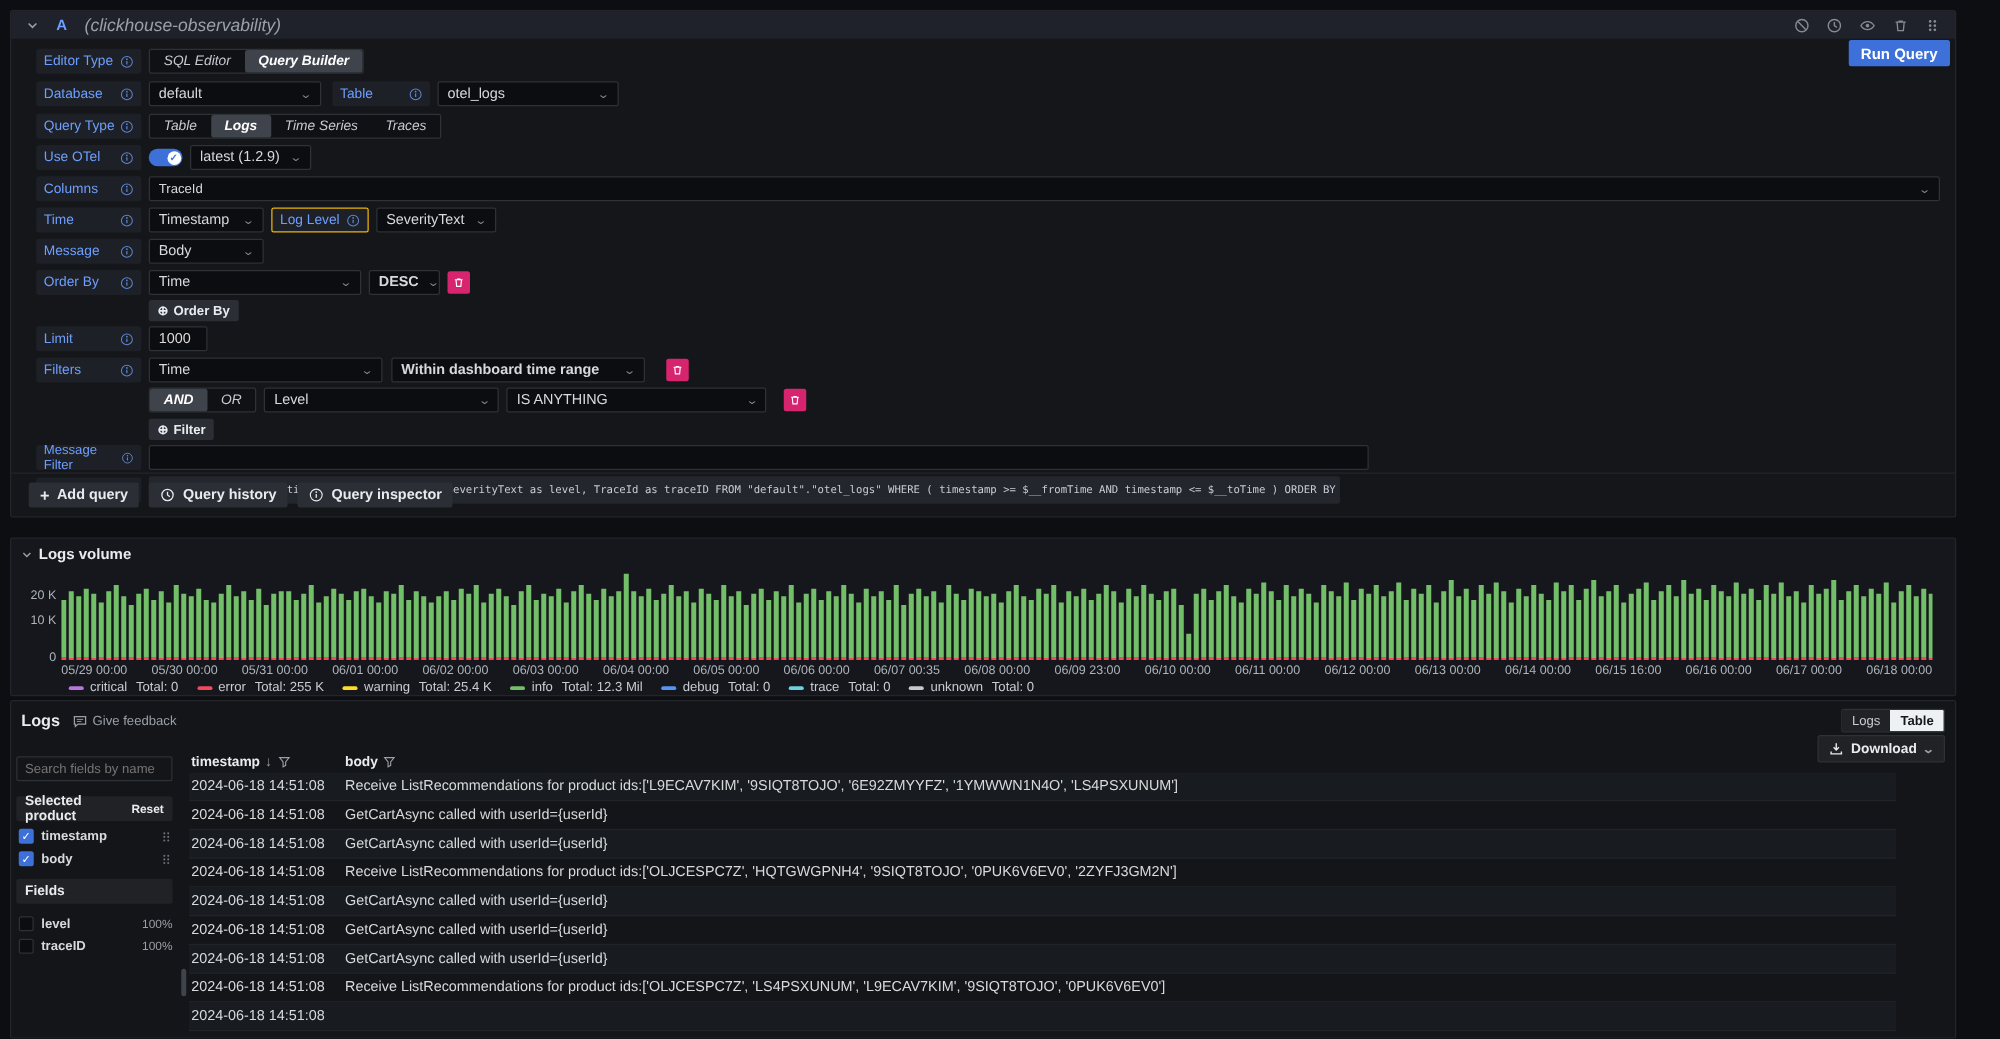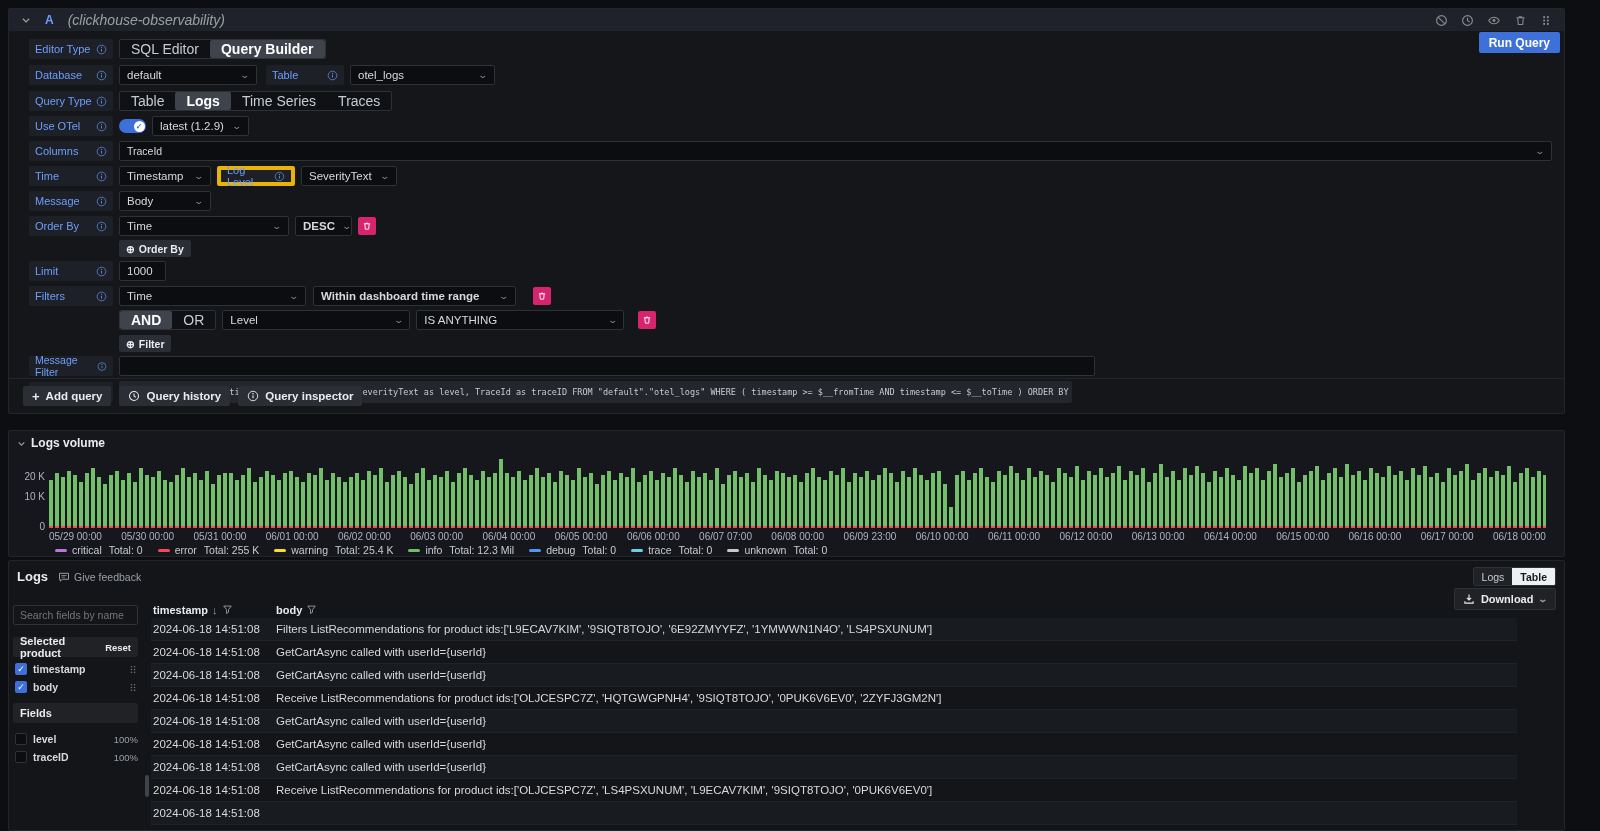--- a/index.html
+++ b/index.html
@@ -9,23 +9,23 @@
   #qed{top:8px;height:406px;background:#141619;}
   .qhead{height:22px;background:#1f222a;display:flex;align-items:center;padding:0 12px;gap:14px;}
   .refid{color:#6e9fff;font-weight:bold;font-size:12px;}
   .dsname{color:#9aa0a7;font-style:italic;font-size:14px;}
   .hicons{margin-left:auto;display:flex;gap:13px;align-items:center;color:#868b93;}
   .ico{display:inline-block;vertical-align:middle;}
   .qbody{position:relative;padding:8px 0 0 20px;}
   .qrow{display:flex;align-items:center;gap:6px;margin-bottom:4px;}
   .lbl{display:flex;align-items:center;justify-content:space-between;width:84px;height:20px;padding:0 6px;background:#1d2026;border-radius:2px;color:#6e9fff;font-size:11px;box-sizing:border-box;flex:none;}
   .lbl .ico{color:#6e9fff;opacity:.8;}
-  .lbl.hl{border:4px solid #eab308;}
+  .lbl.hl{border:1px solid #eab308;}
   .seg{display:flex;border:1px solid #2c3235;border-radius:2px;background:#0f1115;height:20px;box-sizing:border-box;}
-  .seg .opt{display:flex;align-items:center;padding:0 11px;font-size:14px;color:#c7cbd2;cursor:pointer;white-space:nowrap;}
+  .seg .opt{display:flex;align-items:center;padding:0 11px;font-size:11px;color:#c7cbd2;cursor:pointer;white-space:nowrap;font-style:italic;}
   .seg .opt.on{background:#3f434c;color:#fff;font-weight:bold;border-radius:2px;}
   .sel{display:flex;align-items:center;justify-content:space-between;height:20px;background:#0c0d10;border:1px solid #2c3235;border-radius:2px;padding:0 7px;font-size:11.5px;color:#d8d9da;box-sizing:border-box;}
   .sel .chev{color:#868b93;margin-left:8px;}
   .inp{height:20px;background:#0c0d10;border:1px solid #2c3235;border-radius:2px;padding:0 7px;font-size:11.5px;color:#d8d9da;box-sizing:border-box;display:flex;align-items:center;}
   .toggle{width:27px;height:14px;border-radius:8px;background:#3d71d9;position:relative;flex:none;}
   .toggle .knob{position:absolute;right:1.5px;top:1.5px;width:11px;height:11px;border-radius:50%;background:#fff;color:#3d71d9;font-size:8px;line-height:11px;text-align:center;font-weight:bold;}
   .trash{width:18px;height:18px;background:#d6246e;border-radius:2px;color:#fff;display:flex;align-items:center;justify-content:center;flex:none;}
   .addbtn{display:inline-flex;align-items:center;gap:4px;height:17px;padding:0 7px;background:#2b2e34;border-radius:2px;color:#e9ecef;font-size:10.5px;font-weight:bold;}
   .sqlbox{background:#24262d;border-radius:2px;height:22px;display:flex;align-items:center;padding:0 8px;font-family:"DejaVu Sans Mono",monospace;font-size:8.5px;color:#c7cbd2;white-space:nowrap;overflow:hidden;box-sizing:border-box;}
   .qfooter{position:absolute;left:0;right:0;bottom:0;height:34px;border-top:1px solid #23252b;display:flex;align-items:center;gap:8px;padding-left:14px;}
@@ -664,29 +664,29 @@
     <div class="xticks">
         <span>05/29 00:00</span>
         <span>05/30 00:00</span>
         <span>05/31 00:00</span>
         <span>06/01 00:00</span>
         <span>06/02 00:00</span>
         <span>06/03 00:00</span>
         <span>06/04 00:00</span>
         <span>06/05 00:00</span>
         <span>06/06 00:00</span>
-        <span>06/07 07:00</span>
+        <span>06/07 00:35</span>
         <span>06/08 00:00</span>
         <span>06/09 23:00</span>
         <span>06/10 00:00</span>
         <span>06/11 00:00</span>
         <span>06/12 00:00</span>
         <span>06/13 00:00</span>
         <span>06/14 00:00</span>
-        <span>06/15 00:00</span>
+        <span>06/15 16:00</span>
         <span>06/16 00:00</span>
         <span>06/17 00:00</span>
         <span>06/18 00:00</span>
       </div>
     <div class="legend">
         <span class="litem">
           <span class="sw" style="background: rgb(184, 119, 217);"></span>
           <span>critical</span>
           <span class="ltot">Total: 0</span>
         </span>
@@ -815,21 +815,21 @@
         <span class="thc">
           <span>body</span>
           <svg class="ico ic" width="11" height="11" viewBox="0 0 16 16">
               <path d="M2.5 3h11L9.5 8v4l-3 1.8V8z" fill="none" stroke="currentColor" stroke-width="1.3"></path>
             </svg>
         </span>
       </div>
       <div id="tbody">
           <div class="trow alt">
             <span class="tcell col-ts">2024-06-18 14:51:08</span>
-            <span class="tcell">Filters ListRecommendations for product ids:['L9ECAV7KIM', '9SIQT8TOJO', '6E92ZMYYFZ', '1YMWWN1N4O', 'LS4PSXUNUM']</span>
+            <span class="tcell">Receive ListRecommendations for product ids:['L9ECAV7KIM', '9SIQT8TOJO', '6E92ZMYYFZ', '1YMWWN1N4O', 'LS4PSXUNUM']</span>
           </div>
           <div class="trow">
             <span class="tcell col-ts">2024-06-18 14:51:08</span>
             <span class="tcell">GetCartAsync called with userId={userId}</span>
           </div>
           <div class="trow alt">
             <span class="tcell col-ts">2024-06-18 14:51:08</span>
             <span class="tcell">GetCartAsync called with userId={userId}</span>
           </div>
           <div class="trow">

